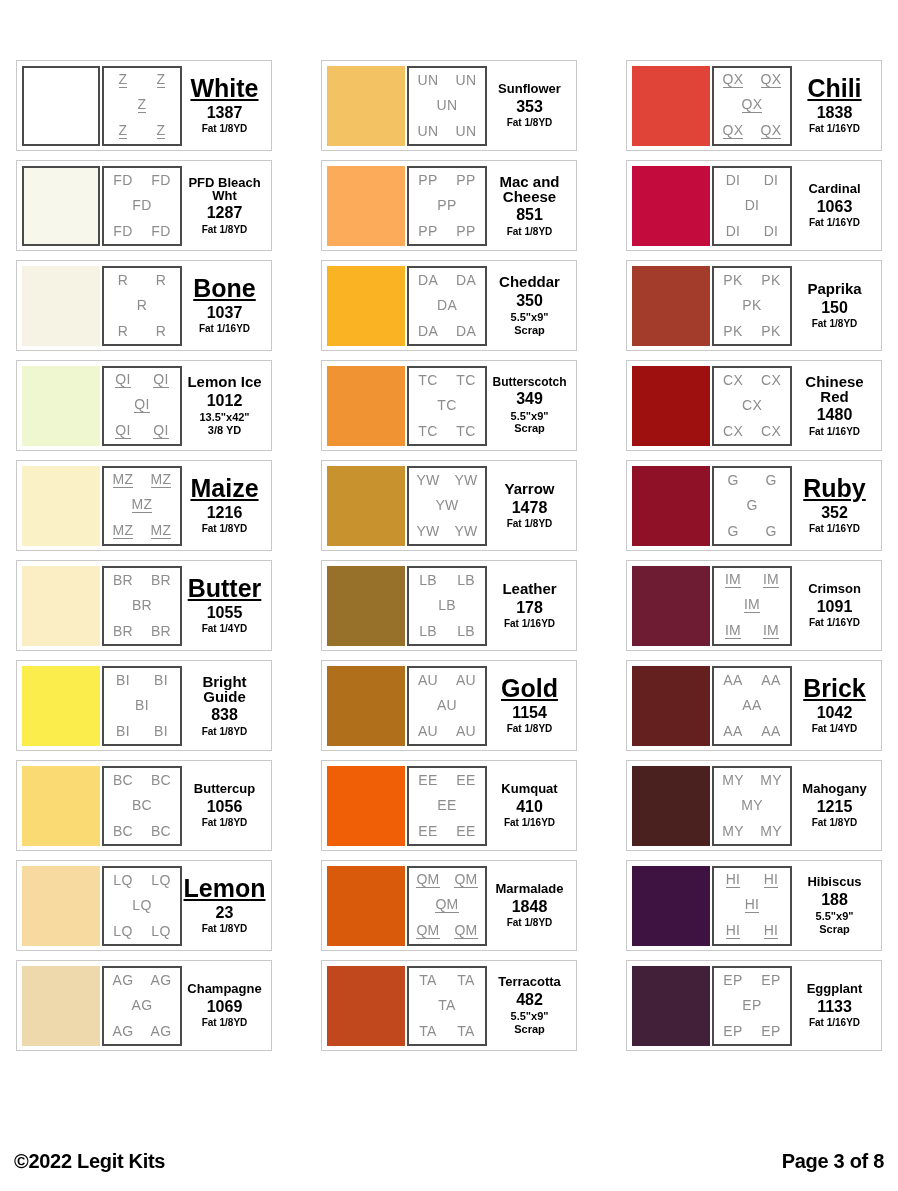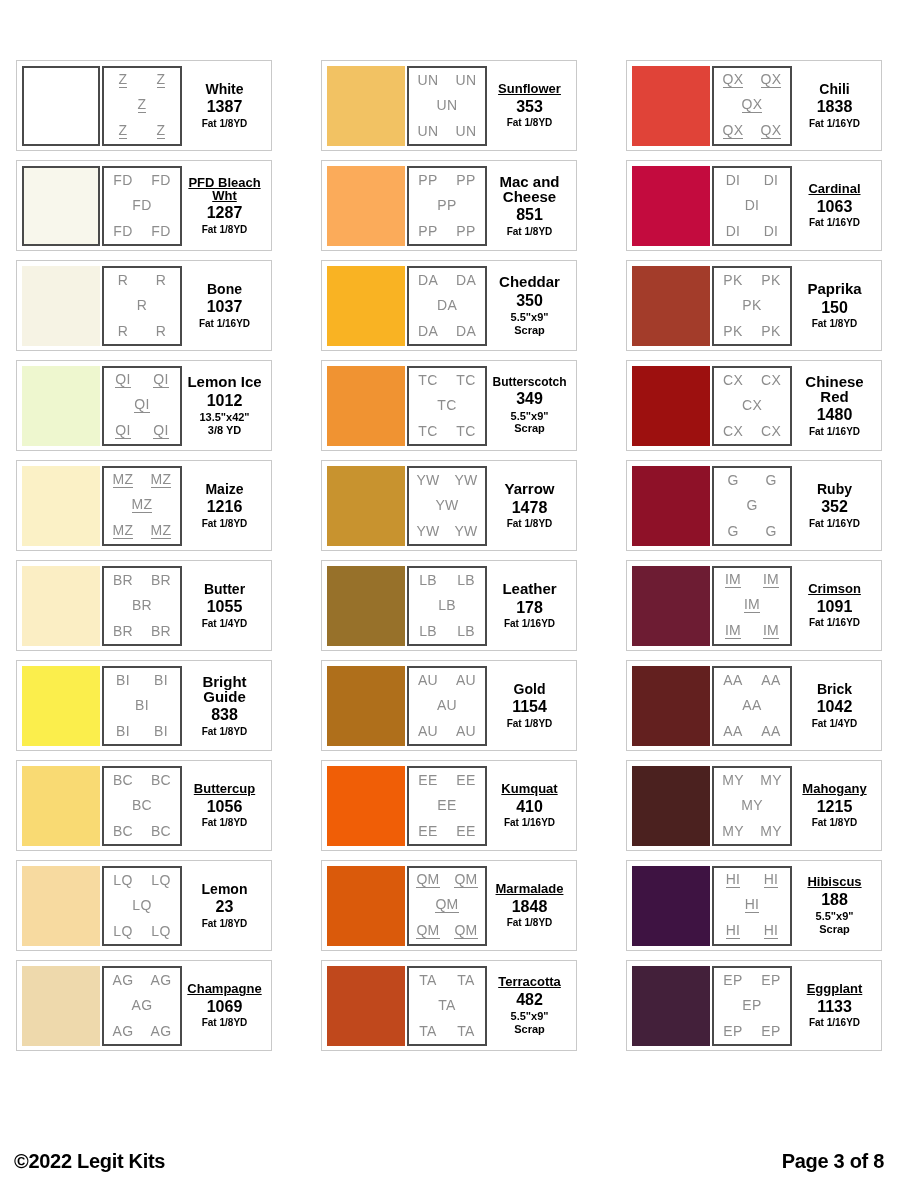--- a/index.html
+++ b/index.html
@@ -137,23 +137,23 @@
     text-align: center;
     padding: 0 2px;
     box-sizing: border-box;
     overflow: hidden;
   }
   .c-name {
     font-weight: bold;
     line-height: 1.02;
     margin-bottom: 2px;
   }
-  .c-name.s-lg  { font-size: 14px; }
+  .c-name.s-lg  { font-size: 25px; text-decoration: underline; }
   .c-name.s-md  { font-size: 15px; }
-  .c-name.s-sm  { font-size: 13px; text-decoration: underline; }
+  .c-name.s-sm  { font-size: 13px; }
   .c-name.s-xs  { font-size: 12px; }
 
   .c-num {
     font-weight: bold;
     font-size: 16px;
     line-height: 1.1;
     margin-bottom: 2px;
   }
   .c-cut {
     font-weight: bold;

